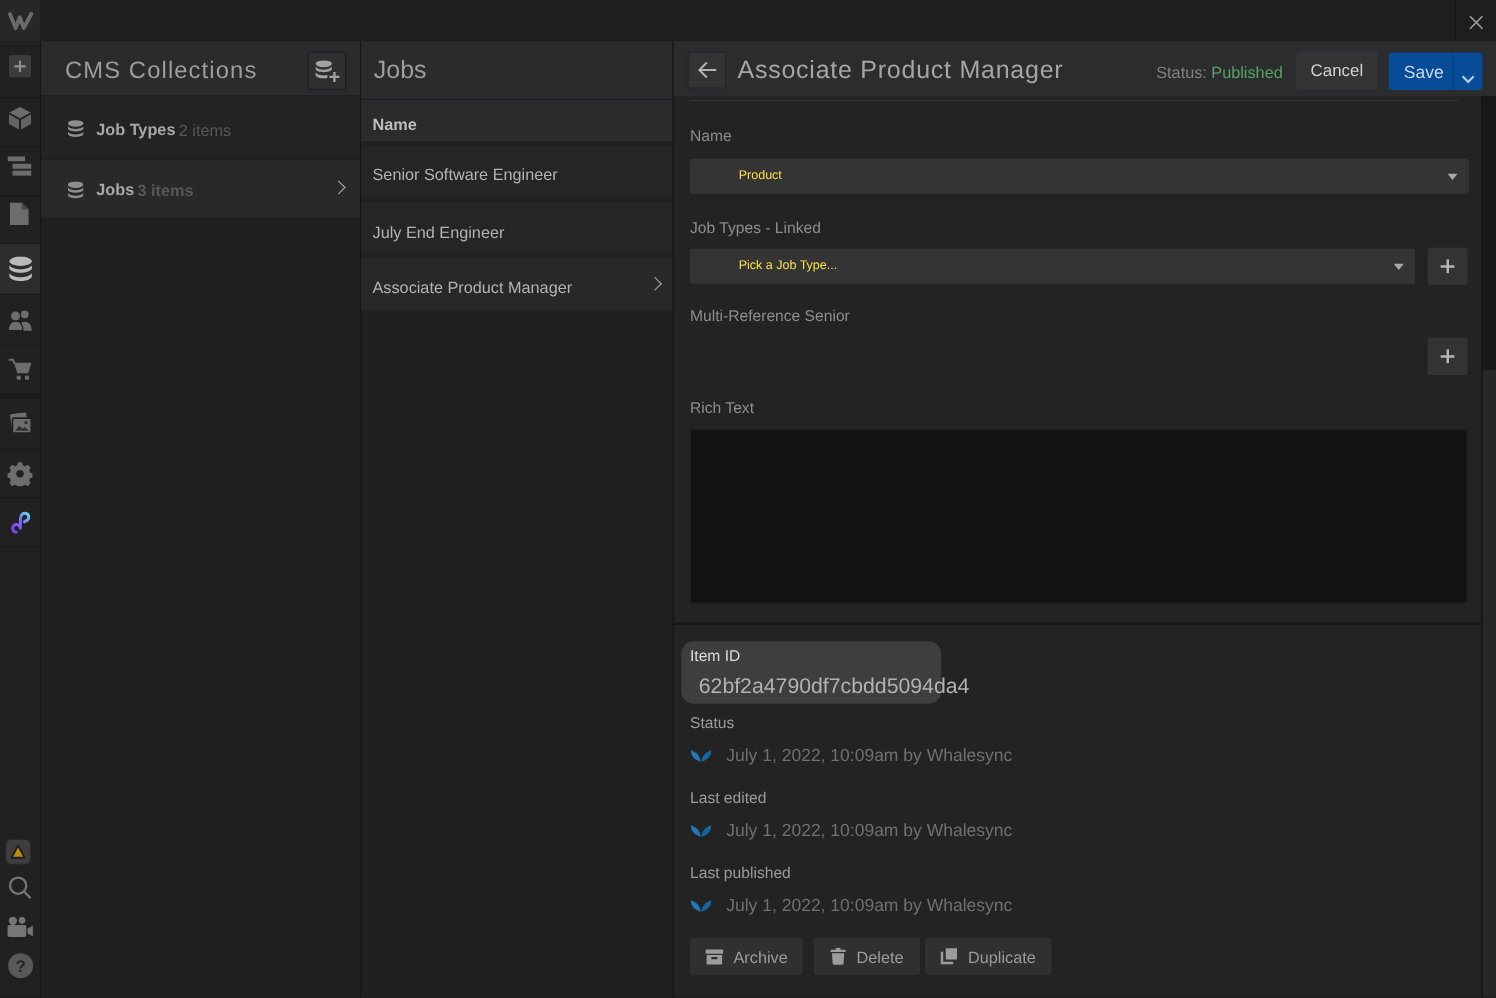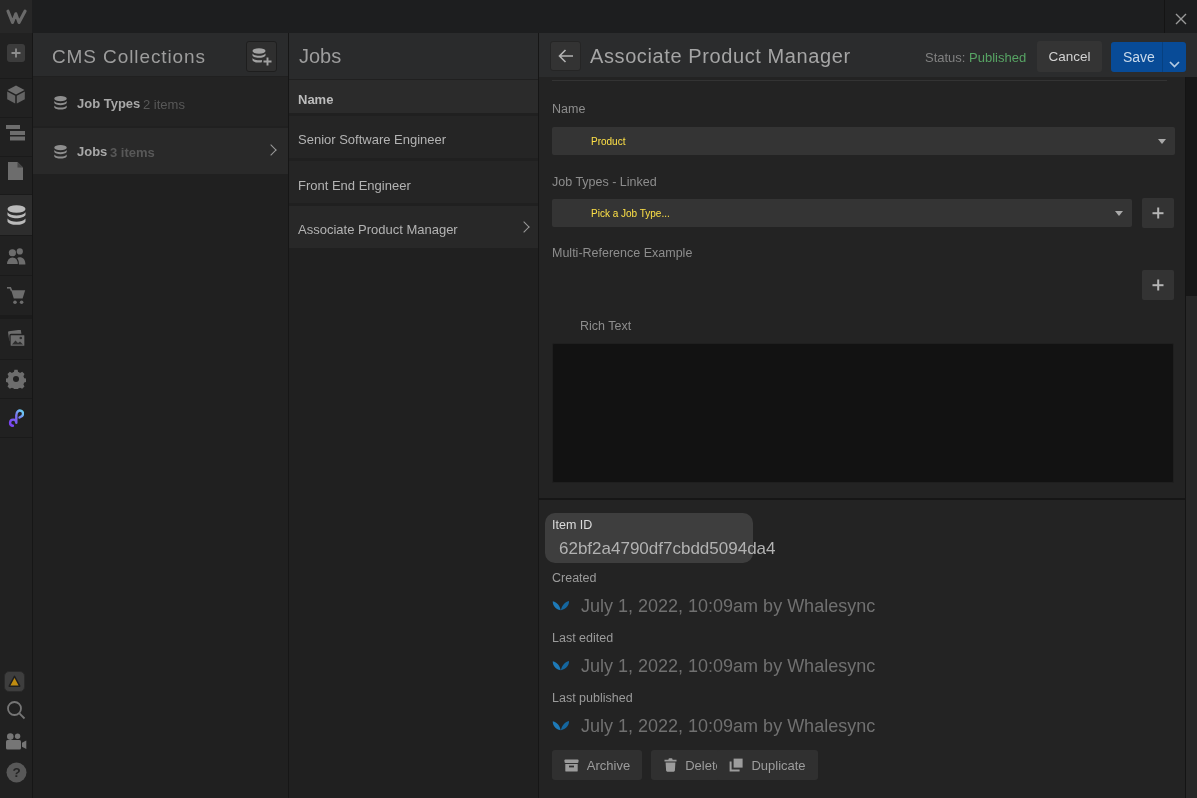--- a/index.html
+++ b/index.html
@@ -15,21 +15,21 @@
      border-right:4.5px solid transparent; border-top:5px solid #a9a9a9; }
   .plusbtn { position:absolute; background:#333333; border-radius:2px; }
   .plusbtn:before { content:""; position:absolute; left:50%; top:50%; width:11px; height:1.6px;
      background:#b5b5b5; transform:translate(-50%,-50%); }
   .plusbtn:after { content:""; position:absolute; left:50%; top:50%; width:1.6px; height:11px;
      background:#b5b5b5; transform:translate(-50%,-50%); }
   .tag { position:absolute; top:5px; height:20px; background:#5a3bbf; border-radius:3px;
      color:#d9d4ef; font-size:11.5px; line-height:20px; }
   .tag .x { color:#c0b5e6; margin-left:5px; font-size:13px; }
   .metalbl { position:absolute; font-size:12.5px; color:#9b9b9b; }
-  .metadate { position:absolute; font-size:18px; color:#707070; }
+  .metadate { position:absolute; font-size:14px; color:#707070; }
   .botbtn { position:absolute; top:750px; height:30px; background:#303030; border-radius:3px;
      color:#9c9c9c; font-size:13px; display:flex; align-items:center; justify-content:center; gap:8px; }
   .db-sm svg { display:block; }
   .chev:before { content:""; position:absolute; width:7px; height:7px;
      border-right:1.8px solid #9a9a9a; border-top:1.8px solid #9a9a9a; transform:rotate(45deg); }
   .ws-logo { width:18px; height:11px; }
 </style>
 </head>
 <body>
 <div id="stage">
@@ -217,21 +217,21 @@
 
   <div class="abs" style="left:288px;top:33px;width:250px;height:765px;background:#202020;"></div>
   <div class="abs" style="left:288px;top:33px;width:1px;height:765px;background:#161616;"></div>
   <div class="abs" style="left:289px;top:33px;width:249px;height:46px;background:#2a2b2c;"></div>
   <div class="abs" style="left:299px;top:45px;font-size:20px;color:#9d9d9d;">Jobs</div>
   <div class="abs" style="left:289px;top:80px;width:249px;height:33px;background:#2b2b2b;"></div>
   <div class="abs" style="left:298px;top:92px;font-size:13px;font-weight:bold;color:#bcbcbc;">Name</div>
   <div class="abs" style="left:289px;top:116px;width:249px;height:42px;background:#252525;"></div>
   <div class="abs" style="left:298px;top:132px;font-size:13px;color:#b3b3b3;">Senior Software Engineer</div>
   <div class="abs" style="left:289px;top:161px;width:249px;height:42px;background:#252525;"></div>
-  <div class="abs" style="left:298px;top:178px;font-size:13px;color:#b3b3b3;">Front End Engineer</div>
+  <div class="abs" style="left:298px;top:178px;font-size:13px;color:#b3b3b3;">July End Engineer</div>
   <div class="abs" style="left:289px;top:206px;width:249px;height:42px;background:#282828;"></div>
   <div class="abs" style="left:298px;top:222px;font-size:13px;color:#b3b3b3;">Associate Product Manager</div>
   <div class="abs chev" style="left:520px;top:223px;"></div>
 
   <div class="abs" style="left:538px;top:33px;width:659px;height:765px;background:#232323;"></div>
   <div class="abs" style="left:538px;top:33px;width:1px;height:765px;background:#161616;"></div>
 
   <div class="abs" style="left:539px;top:33px;width:658px;height:44px;background:#2b2c2d;"></div>
   <div class="abs" style="left:550px;top:41px;width:31px;height:30px;background:#333333;border:1px solid #252525;border-radius:3px;"></div>
   <div class="abs" id="backarrow" style="left:558px;top:49px;">
@@ -263,33 +263,33 @@
     <span class="caret" style="right:9.5px;top:12px;"></span>
   </div>
 
   <div class="lbl" style="left:552px;top:175px;">Job Types - Linked</div>
   <div class="selbox" style="left:552px;top:199px;width:580px;height:28px;">
     <span class="txt">Pick a Job Type...</span>
     <span class="caret" style="right:9px;top:12px;"></span>
   </div>
   <div class="plusbtn" style="left:1142px;top:198px;width:32px;height:30px;"></div>
 
-  <div class="lbl" style="left:552px;top:246px;">Multi-Reference Example</div>
+  <div class="lbl" style="left:552px;top:246px;">Multi-Reference Senior</div>
   <div class="plusbtn" style="left:1142px;top:270px;width:32px;height:30px;"></div>
 
-  <div class="lbl" style="left:552px;top:319px;margin-left:28px;">Rich Text</div>
+  <div class="lbl" style="left:552px;top:319px;">Rich Text</div>
   <div class="abs" style="left:552px;top:343px;width:622px;height:140px;background:#121212;border:1px solid #1f1f1f;border-radius:2px;"></div>
 
   <div class="abs" style="left:539px;top:498px;width:646px;height:2px;background:#161616;"></div>
 
   <div class="abs" style="left:545px;top:513px;width:208px;height:50px;background:#3e3e3e;border-radius:10px;"></div>
   <div class="abs" style="left:552px;top:518px;font-size:12.5px;color:#dcdcdc;">Item ID</div>
   <div class="abs" style="left:559px;top:539px;font-size:17px;color:#b2b2b2;">62bf2a4790df7cbdd5094da4</div>
 
-  <div class="metalbl" style="left:552px;top:571px;">Created</div>
+  <div class="metalbl" style="left:552px;top:571px;">Status</div>
   <div class="abs ws-logo" style="left:552px;top:597px;"><svg width="18" height="11" viewBox="0 0 18 11">
       <path d="M8.6 10.3 C8.0 5.8 5.2 2.5 0.8 1.2 C0.6 5.2 3.1 9.0 8.6 10.3 Z" fill="#1e7ab8"></path>
       <path d="M9.0 10.3 C9.6 5.8 12.5 2.4 17.0 1.1 C17.2 5.1 14.6 9.0 9.0 10.3 Z" fill="#15669f"></path>
     </svg></div>
   <div class="metadate" style="left:581px;top:596px;">July 1, 2022, 10:09am by Whalesync</div>
 
   <div class="metalbl" style="left:552px;top:631px;">Last edited</div>
   <div class="abs ws-logo" style="left:552px;top:657px;"><svg width="18" height="11" viewBox="0 0 18 11">
       <path d="M8.6 10.3 C8.0 5.8 5.2 2.5 0.8 1.2 C0.6 5.2 3.1 9.0 8.6 10.3 Z" fill="#1e7ab8"></path>
       <path d="M9.0 10.3 C9.6 5.8 12.5 2.4 17.0 1.1 C17.2 5.1 14.6 9.0 9.0 10.3 Z" fill="#15669f"></path>
@@ -311,21 +311,21 @@
     </svg>
       <span>Archive</span>
     </div>
   <div class="botbtn" id="btn-delete" style="left:651px;width:85px;">
       <svg width="13" height="14" viewBox="0 0 13 14">
       <path d="M4.5 1.2 a1 1 0 0 1 1 -1 h2 a1 1 0 0 1 1 1 v0.6 h4 v1.8 h-12 v-1.8 h4 Z" fill="#9c9c9c"></path>
       <path d="M1.6 4.6 H11.4 L10.9 12.6 a1.2 1.2 0 0 1 -1.2 1.1 H3.3 a1.2 1.2 0 0 1 -1.2 -1.1 Z" fill="#9c9c9c"></path>
     </svg>
       <span>Delete</span>
     </div>
-  <div class="botbtn" id="btn-duplicate" style="left:717px;width:101px;">
+  <div class="botbtn" id="btn-duplicate" style="left:740px;width:101px;">
       <svg width="14" height="14" viewBox="0 0 14 14">
       <rect x="4.6" y="0.6" width="9" height="9" fill="#9c9c9c"></rect>
       <path d="M2.6 3.4 V11.4 H10.6 V13.4 H0.6 V3.4 Z" fill="#9c9c9c"></path>
     </svg>
       <span>Duplicate</span>
     </div>
 
 </div>
 
 </body></html>

